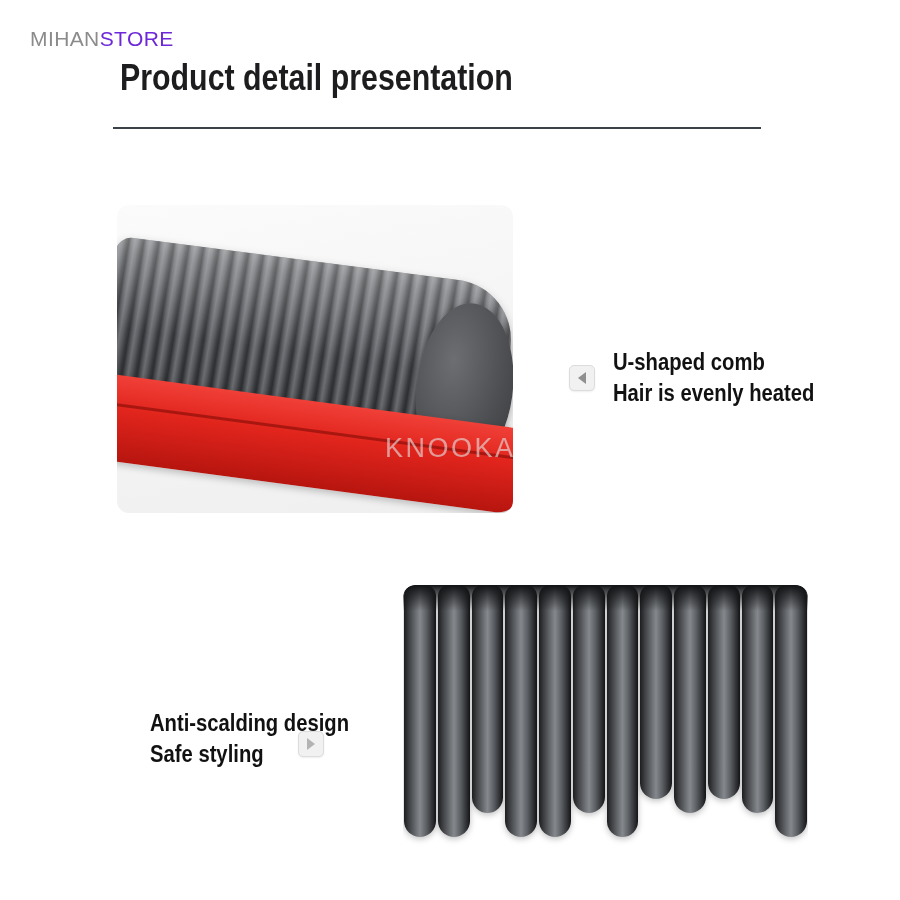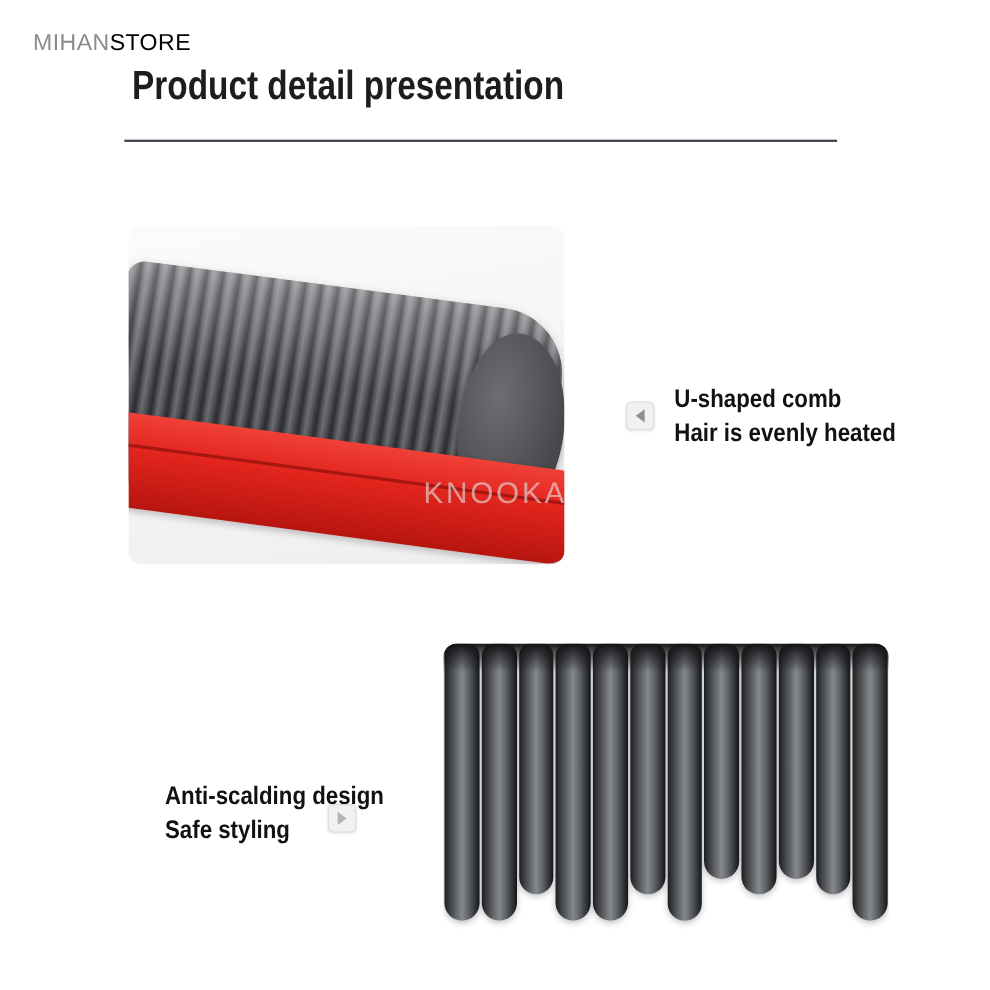--- a/index.html
+++ b/index.html
@@ -19,21 +19,21 @@
   .logo {
     position: absolute;
     left: 30px;
     top: 27px;
     font-size: 21px;
     font-weight: 400;
     letter-spacing: 0.4px;
     white-space: nowrap;
   }
   .logo .mihan { color: #8b8b8b; }
-  .logo .store { color: #000000; }
+  .logo .store { color: #6d28d9; }
 
   
   .page-title {
     position: absolute;
     left: 120px;
     top: 56px;
     font-size: 37px;
     line-height: 44px;
     font-weight: 700;
     color: #1d1d1f;

